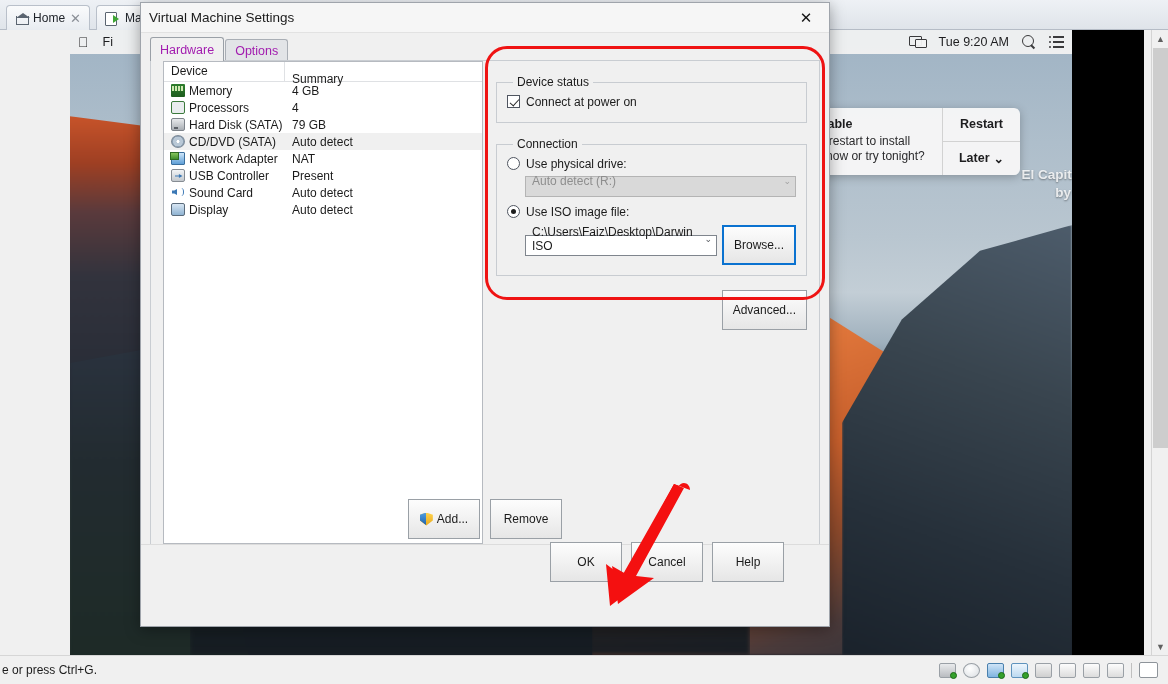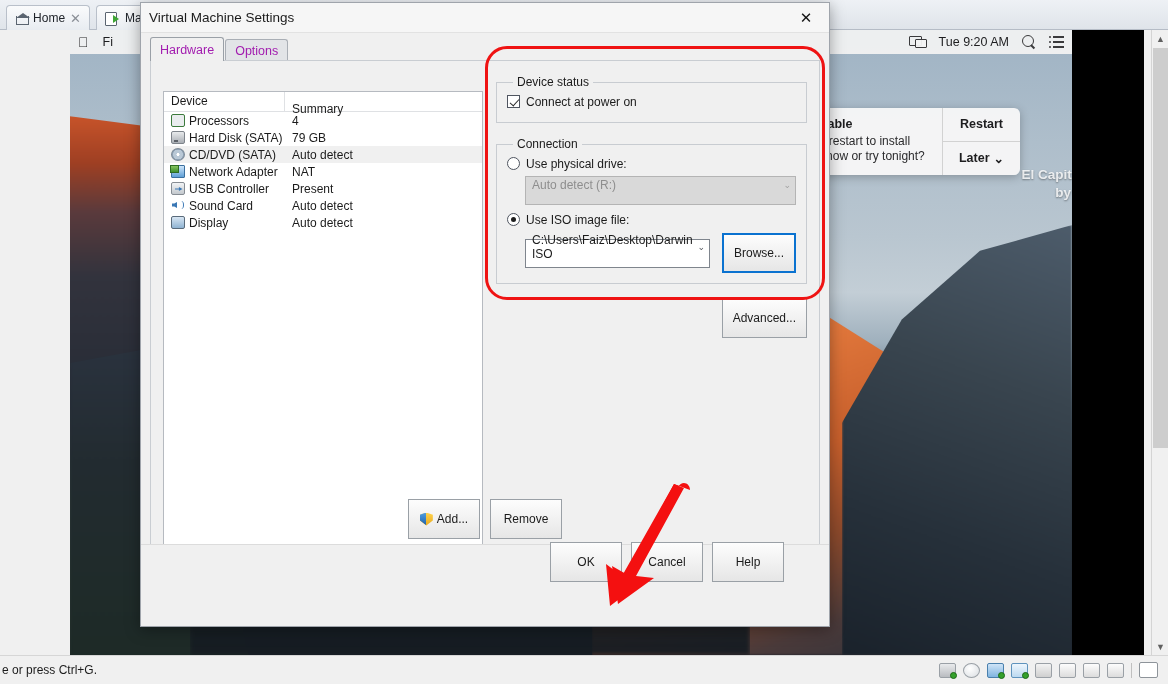--- a/index.html
+++ b/index.html
@@ -236,21 +236,21 @@
   }
   .tab.active { background: #f0f0f0; height: 24px; border-color: #9aa0a7; position: relative; z-index: 3; }
 
   .content-pane {
     position: absolute; left: 9px; top: 27px; right: 9px; bottom: 44px;
     background: #f0f0f0; border: 1px solid #c9cdd2;
   }
 
   
   .devlist {
-    position: absolute; left: 12px; top: 30px; width: 320px; height: 483px;
+    position: absolute; left: 12px; top: 0; width: 320px; height: 483px;
     background: #ffffff; border: 1px solid #b6bac0;
   }
   .dev-head { display: flex; height: 20px; border-bottom: 1px solid #dfe1e4; font-size: 12px; color: #1b1b1b; }
   .dev-head .c1 { width: 121px; padding: 2px 0 0 7px; border-right: 1px solid #dfe1e4; }
   .dev-head .c2 { padding: 10px 0 0 7px; }
   .dev-row {
     display: flex; align-items: center; height: 17px; font-size: 12px; color: #1b1b1b;
   }
   .dev-row.sel { background: #f0f0f0; }
   .dev-row .name { width: 121px; display: flex; align-items: center; gap: 4px; padding-left: 7px; }
@@ -311,21 +311,21 @@
   }
   .radio {
     width: 13px; height: 13px; border-radius: 50%; background: #fff; border: 1px solid #4f5560;
     position: relative; flex: none;
   }
   .radio.on::after {
     content:""; position:absolute; left:3px; top:3px; width:5px; height:5px; border-radius:50%; background:#1e1e1e;
   }
 
   .combo {
-    height: 29px; border: 1px solid #7f858d; background: #fff;
+    height: 21px; border: 1px solid #7f858d; background: #fff;
     display: flex; align-items: center; font-size: 12px; color: #1b1b1b;
     padding: 0 4px 12px 6px; position: relative;
   }
   .combo.disabled { background: #d9d9d9; color: #8e8e8e; border-color: #b4b4b4; }
   .combo .caret { margin-left: auto; font-size: 9px; color: #55595f; }
   .combo.disabled .caret { color: #a2a2a2; }
 
   .btn {
     min-width: 72px; height: 40px; padding: 8px 10px;
     background: linear-gradient(#fdfdfd, #e6e6e6);
@@ -474,20 +474,27 @@
       <div class="content-pane">
 
         <div class="devlist">
           <div class="dev-head">
             <div class="c1">Device</div>
             <div class="c2">Summary</div>
           </div>
 
           <div class="dev-row">
             <span class="name">
+                <span class="di di-mem"></span>
+                <span>Memory</span>
+              </span>
+            <span class="sum">4 GB</span>
+          </div>
+          <div class="dev-row">
+            <span class="name">
                 <span class="di di-cpu"></span>
                 <span>Processors</span>
               </span>
             <span class="sum">4</span>
           </div>
           <div class="dev-row">
             <span class="name">
                 <span class="di di-hdd"></span>
                 <span>Hard Disk (SATA)</span>
               </span>
@@ -559,21 +566,21 @@
               </label>
               <div class="combo disabled" style="margin:2px 0 4px 18px;">
                 <span>Auto detect (R:)</span>
                 <span class="caret">⌄</span>
               </div>
 
               <label class="radio-row">
                 <span class="radio on"></span>
                 <span>Use ISO image file:</span>
               </label>
-              <div style="display:flex; align-items:center; gap:12px; margin:3px 0 0 18px;">
+              <div style="display:flex; align-items:center; gap:5px; margin:3px 0 0 18px;">
                 <div class="combo" style="flex:1;">
                   <span>C:\Users\Faiz\Desktop\Darwin ISO</span>
                   <span class="caret">⌄</span>
                 </div>
                 <button class="btn focus">Browse...</button>
               </div>
             </div>
           </fieldset>
 
           <div style="display:flex; justify-content:flex-end;">

